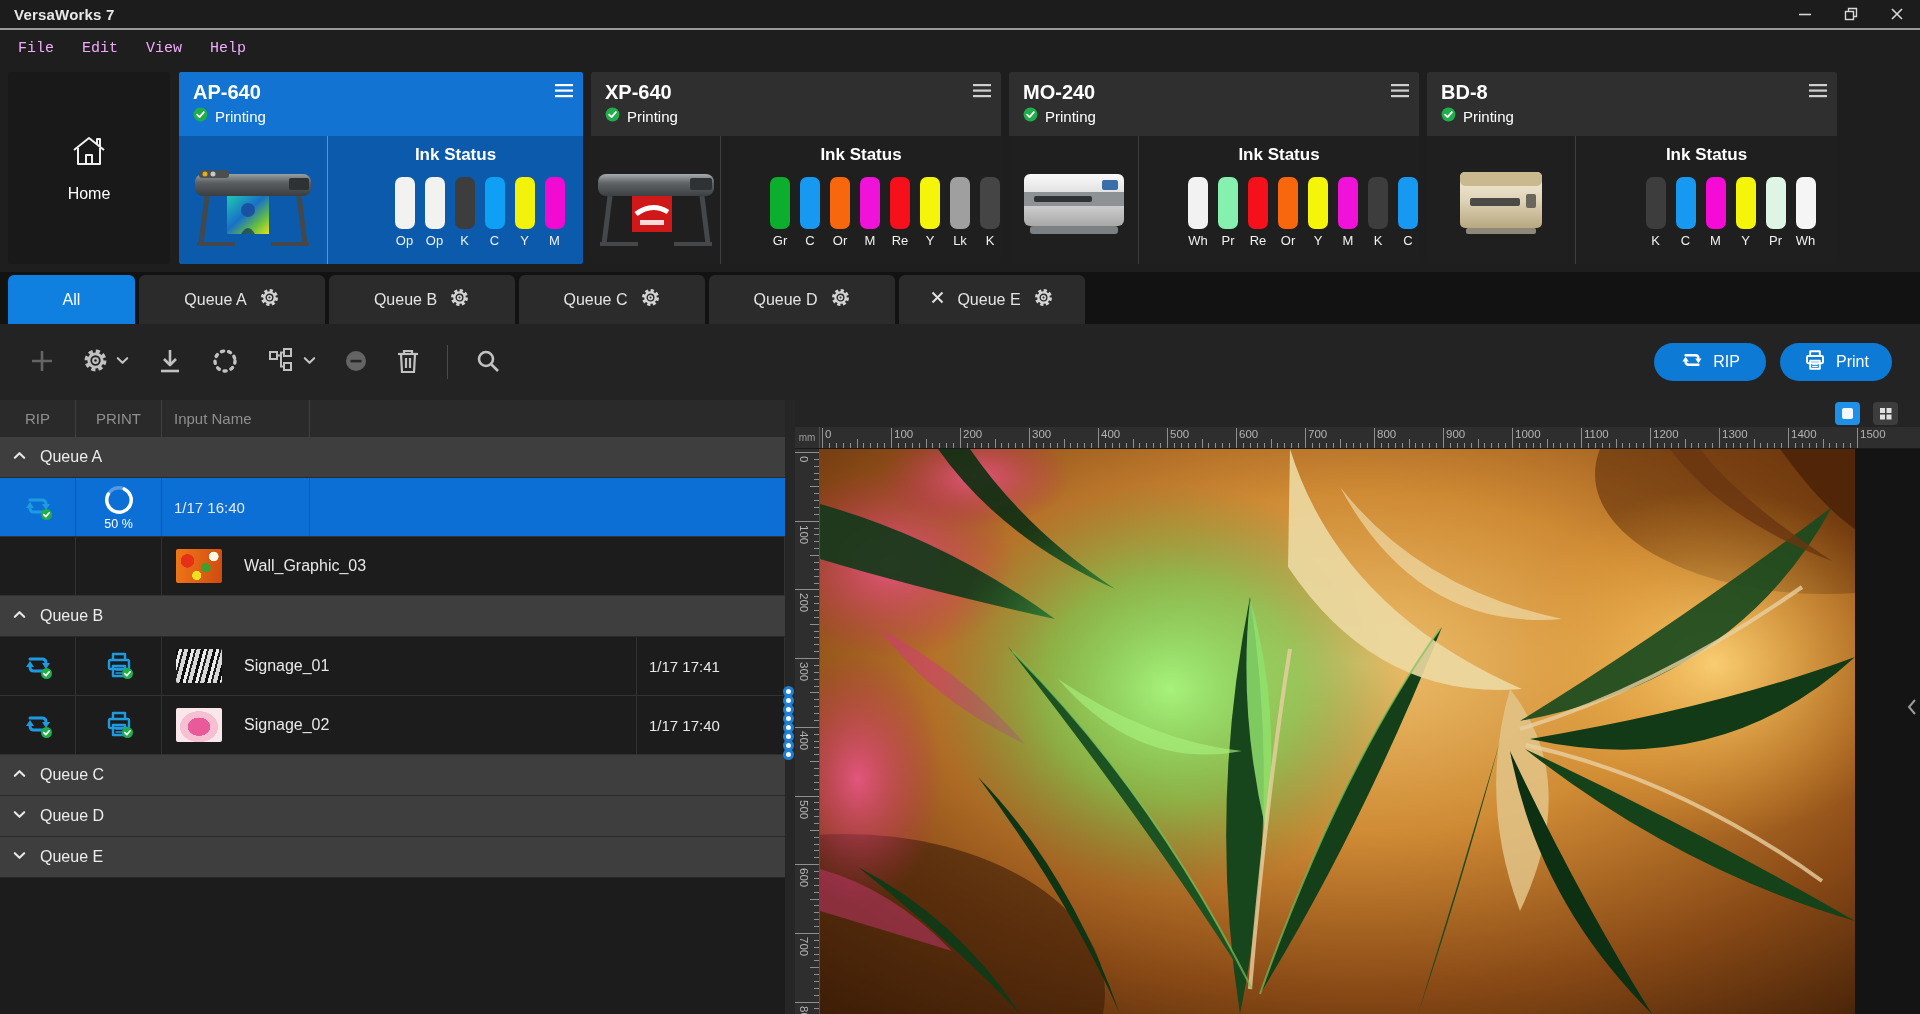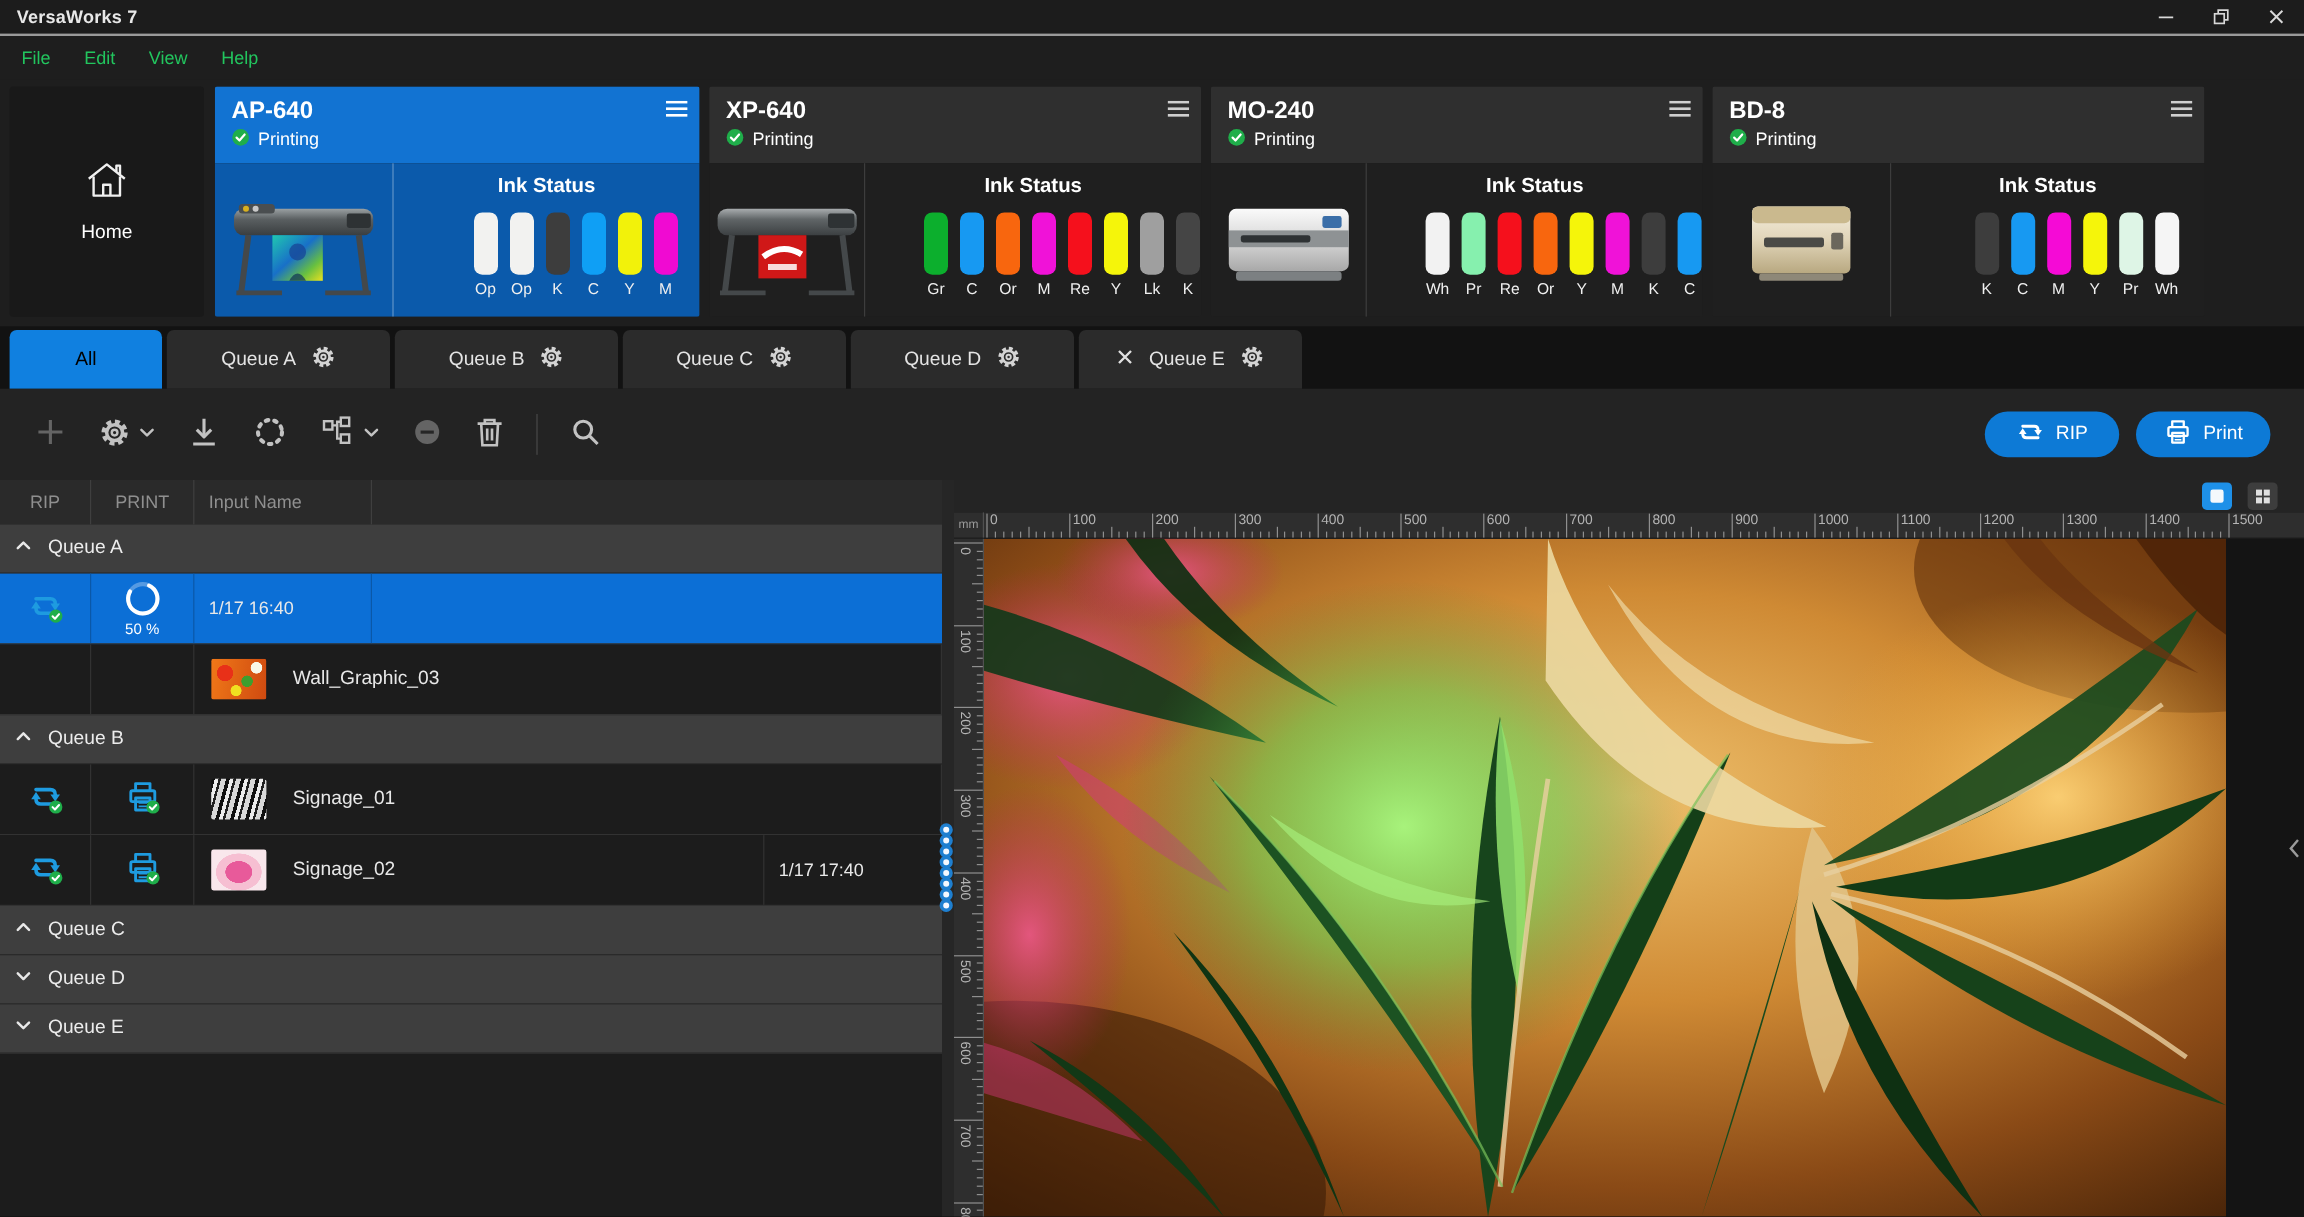--- a/index.html
+++ b/index.html
@@ -12,21 +12,21 @@
   }
   
   .titlebar { height:30px; background:#1c1c1c; display:flex; align-items:center;
               border-bottom:2px solid #9a9a9a; flex:0 0 auto; }
   .titlebar .title { font-weight:bold; font-size:15px; padding-left:14px; letter-spacing:.2px; }
   .wincontrols { margin-left:auto; display:flex; height:100%; }
   .winbtn { width:46px; height:100%; display:flex; align-items:center; justify-content:center; }
   .winbtn svg { display:block; }
   
   .menubar { height:36px; display:flex; align-items:center; padding-left:4px; background:#1e1e1e; flex:0 0 auto; }
-  .menu-item { padding:6px 14px; color:#22c55e; font-size:15px; }
+  .menu-item { padding:6px 14px; color:#f0abfc; font-size:15px;font-family:Liberation Mono, monospace; }
   
   .deck { height:206px; background:#1e1e1e; display:flex; padding:6px 0 8px 8px; gap:9px; flex:0 0 auto; }
   .home-tile { width:162px; background:#191919; border-radius:3px; display:flex; flex-direction:column;
                align-items:center; justify-content:center; gap:14px; }
   .home-tile .hlabel { font-size:16px; color:#fff; }
   #printer-cards { display:flex; gap:8px; }
   .pcard { width:410px; border-radius:2px; overflow:hidden; display:flex; flex-direction:column; }
   .pcard:first-child { width:404px; }
   .pc-head { height:64px; background:#2f2f2f; display:flex; padding:8px 10px 6px 14px; }
   .pcard.sel .pc-head { background:#1273d2; }
@@ -40,21 +40,21 @@
   .pcard.sel .pc-ink { border-left:1px solid rgba(255,255,255,.35); }
   .pc-ink-title { font-size:17px; font-weight:bold; color:#fff; margin-bottom:12px; }
   .pc-bars { display:flex; gap:8px;margin-left:48px; }
   .ink { display:flex; flex-direction:column; align-items:center; width:22px; }
   .ink .bar { width:20px; height:52px; border-radius:7px; }
   .ink-label { font-size:13px; color:#f0f0f0; margin-top:4px; white-space:nowrap; }
   
   .tabstrip { height:52px; background:#121212; display:flex; align-items:flex-end; padding-left:8px; gap:4px; flex:0 0 auto; }
   .qtab { height:49px; width:186px; background:#2b2b2b; border-radius:6px 6px 0 0;
           display:flex; align-items:center; justify-content:center; gap:12px; font-size:16px; color:#e4e4e4; }
-  .qtab.active { background:#1080e0; width:127px; color:#000000; }
+  .qtab.active { background:#1080e0; width:127px; color:#ffffff; }
   
   .toolbar { height:76px; background:#232323; display:flex; align-items:center; padding:0 28px; flex:0 0 auto; }
   .tb-left { display:flex; align-items:center; gap:26px; }
   .tb-item { display:flex; align-items:center; gap:6px; }
   .tb-divider { width:1px; height:34px; background:#4a4a4a; }
   .tb-right { margin-left:auto; display:flex; gap:14px; }
   .pillbtn { min-width:112px; height:38px; border-radius:19px; background:var(--accent,#0d7ad6); border:none;
              color:#fff; font-size:16px; font-family:inherit; display:flex; align-items:center; justify-content:center; gap:9px; }
   
   .main { flex:1; display:flex; min-height:0; }
@@ -686,20 +686,21 @@
                     <path d="M11.5 20 H18.5 M11.5 23 H18.5" stroke-width="1.6"></path>
                   </g>
                   <circle cx="23.5" cy="23.5" r="5.5" fill="#1fae4a"></circle>
                   <path d="M20.8 23.6 L22.8 25.6 L26.2 21.8" stroke="#fff" stroke-width="1.7" fill="none" stroke-linecap="round" stroke-linejoin="round"></path>
                 </svg></span>
             </div>
        <div class="cell-name">
          <span class="thumb thumb-bw"></span>
          <span class="jobname">Signage_01</span>
        </div>
+       <div class="cell-time">1/17 17:41</div>
           </div>
           <div class="jobrow">
             <div class="cell-rip">
               <span><svg width="30" height="30" viewBox="0 0 30 30" fill="none">
                   <g stroke="#1e9be0" stroke-width="3" stroke-linecap="round" stroke-linejoin="round">
                     <path d="M7 9 H19 Q23 9 23 13 V15"></path>
                     <path d="M23 21 H11 Q7 21 7 17 V15"></path>
                   </g>
                   <g fill="#1e9be0">
                     <path d="M19 13 L23 19 L27 13 Z"></path>

